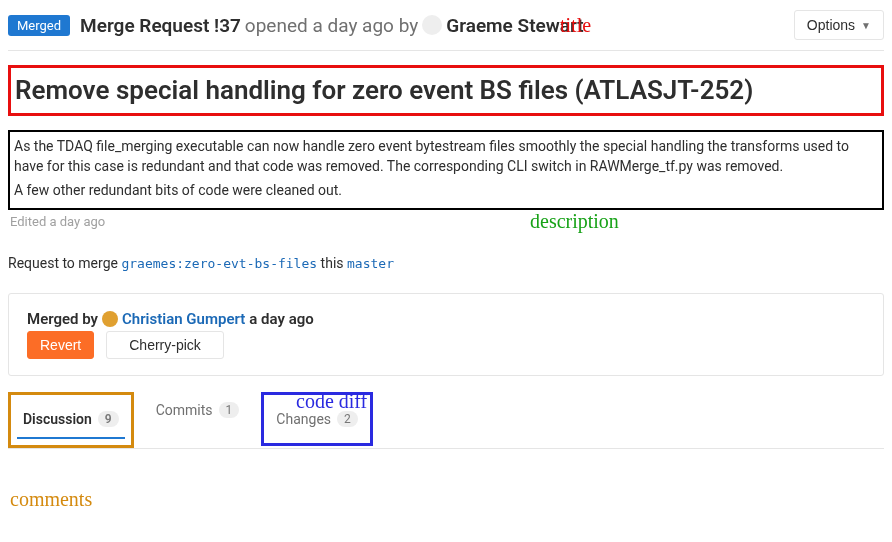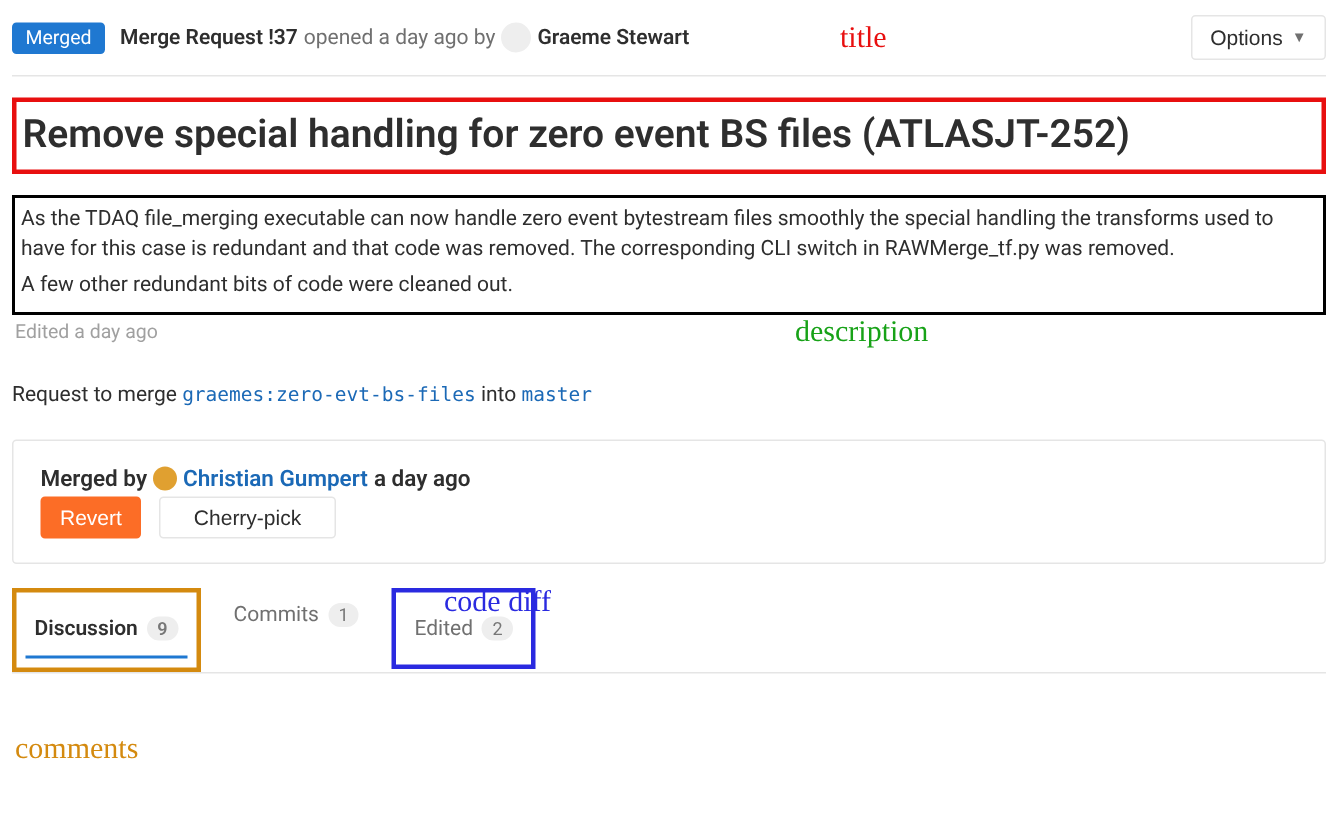--- a/index.html
+++ b/index.html
@@ -20,21 +20,21 @@
     border-bottom: 1px solid #e5e5e5;
   }
   .badge-merged {
     background: #1f78d1;
     color: #fff;
     font-size: 13px;
     padding: 3px 9px;
     border-radius: 3px;
     margin-right: 10px;
   }
-  .mr-meta { color: #707070; font-size: 14px; flex: 1; display: flex; align-items: center; gap: 4px;}
+  .mr-meta { color: #707070; font-size: 19px; flex: 1; display: flex; align-items: center; gap: 4px;}
   .mr-meta .strong { font-weight: 600; color: #2e2e2e; }
   .avatar-sm {
     display: inline-block; width: 20px; height: 20px; border-radius: 50%;
     background: #eee; vertical-align: middle;
   }
   .options-btn {
     border: 1px solid #e5e5e5; background: #fff; color: #2e2e2e;
     padding: 6px 12px; border-radius: 3px; font-size: 14px; cursor: pointer;
     display: flex; align-items: center; gap: 6px;
   }
@@ -130,21 +130,21 @@
 
 <div class="desc-block">
   <p>As the TDAQ file_merging executable can now handle zero event bytestream files smoothly the special handling the transforms used to have for this case is redundant and that code was removed. The corresponding CLI switch in RAWMerge_tf.py was removed.</p>
   <p>A few other redundant bits of code were cleaned out.</p>
 </div>
 <div class="edited">Edited a day ago</div>
 
 <div class="merge-into">
   <span>Request to merge</span>
   <span class="code-link">graemes</span><span class="code-text">:</span><span class="code-link">zero-evt-bs-files</span>
-  <span>into</span>
+  <span>this</span>
   <span class="code-link">master</span>
 </div>
 
 <div class="merged-box">
   <div class="merged-by-line">
     <span>Merged by</span>
     <span class="avatar-xs"></span>
     <span class="user-link">Christian Gumpert</span>
     <span>a day ago</span>
   </div>
@@ -160,21 +160,21 @@
       <span>Discussion</span>
       <span class="count-badge">9</span>
     </div>
   </div>
   <div class="tab">
     <span>Commits</span>
     <span class="count-badge">1</span>
   </div>
   <div class="tab-box-changes">
     <div class="tab">
-      <span>Edited</span>
+      <span>Changes</span>
       <span class="count-badge">2</span>
     </div>
   </div>
 </div>
 
 <div class="annot annot-title">title</div>
 <div class="annot annot-desc">description</div>
 <div class="annot annot-diff">code diff</div>
 <div class="annot annot-comments">comments</div>
 

